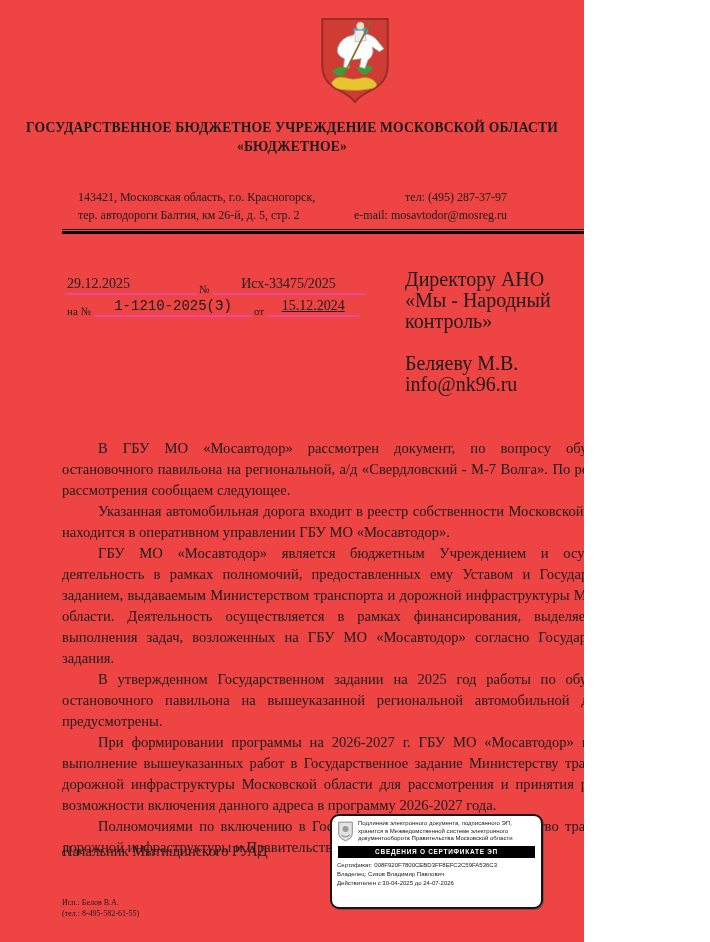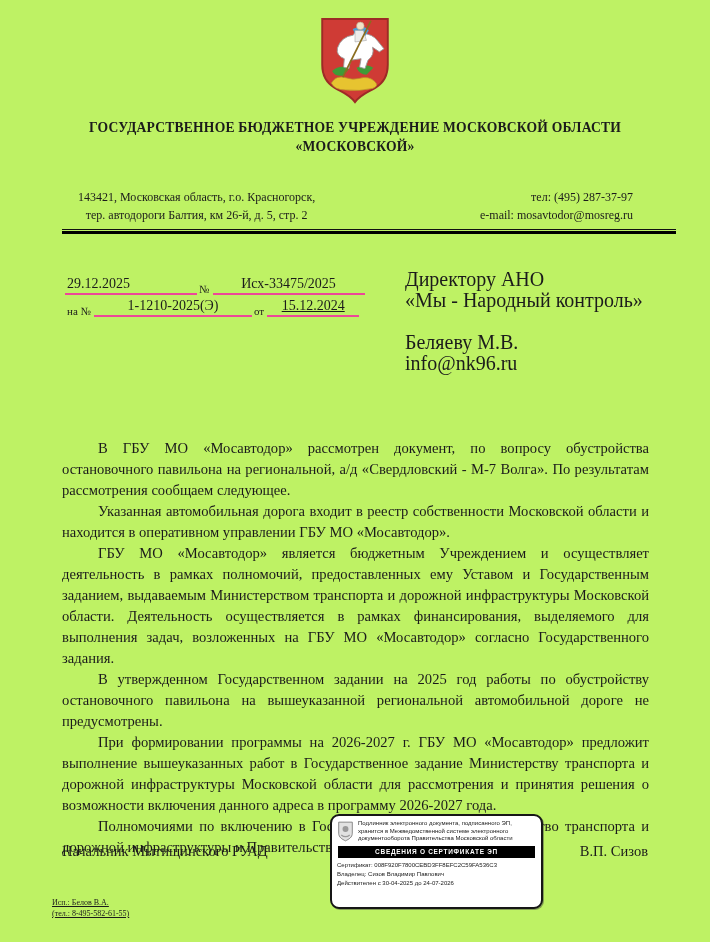--- a/index.html
+++ b/index.html
@@ -1,55 +1,55 @@
 <!DOCTYPE html>
 <html><head>
 <meta charset="utf-8">
 <style>
   * { margin: 0; padding: 0; box-sizing: border-box; }
   html, body { background: #ffffff; }
   .page {
     position: relative;
-    width: 710px;
+    width: 584px;
     height: 942px;
-    background: #bef264;
+    background: #ef4444;
     font-family: "Liberation Serif", serif;
     color: #1b1b1b;
     overflow: hidden;
   }
   
   .emblem { position: absolute; left: 316px; top: 16px; width: 78px; height: 90px; }
   .emblem svg { width: 100%; height: 100%; }
   
   .org-name {
     position: absolute; left: 0; right: 0; top: 118px;
     text-align: center; font-weight: bold;
     font-size: 13.6px; line-height: 19px; letter-spacing: 0.2px;
   }
   
   .addr {
     position: absolute; left: 78px; top: 188px;
-    font-size: 12px; line-height: 18px; text-align: center;
+    font-size: 12px; line-height: 18px;
   }
   .contacts {
     position: absolute; right: 77px; top: 188px;
     font-size: 12px; line-height: 18px; text-align: right;
   }
   
   .rule { position: absolute; left: 62px; top: 229px; width: 614px; }
   .rule-thin  { height: 1px; background: #111; }
   .rule-gap   { height: 1px; }
   .rule-thick { height: 3px; background: #000; }
   
   .refs { position: absolute; left: 65px; top: 237px; width: 310px; font-size: 14px; }
   .refs-row { display: flex; align-items: flex-end; margin-bottom: 3px; }
   .u { border-bottom: 2px solid #ec4899; text-align: center; padding-bottom: 1px; }
   .u-date1 { width: 132px; text-align: left; padding-left: 2px; }
   .u-num1  { width: 152px; margin-top: 39px; }
-  .u-num2  { width: 158px; }
+  .u-num2  { width: 158px; font-family: Liberation Mono, monospace; }
   .u-date2 { width: 92px; text-decoration: underline; }
   .ref-label { font-size: 11px; padding: 0 3px 0 2px; white-space: nowrap; }
   
   .recipient { position: absolute; left: 405px; top: 269px; font-size: 20px; line-height: 21px; }
   .recipient .gap { height: 21px; }
   
   .salutation { position: absolute; left: 0; right: 0; top: 405px; text-align: center; font-size: 14.6px; }
   .letter-body {
     position: absolute; left: 62px; top: 438px; width: 587px;
     font-size: 14.6px; line-height: 21px; text-align: justify;
@@ -72,21 +72,21 @@
   .stamp-emblem { width: 17px; height: 21px; flex: 0 0 auto; }
   .stamp-emblem svg { width: 100%; height: 100%; }
   .stamp-head-text { font-size: 6px; line-height: 7.6px; text-align: left; }
   .stamp-bar {
     margin: 3px 1px 3px 1px; background: #000; color: #fff;
     font-size: 6.5px; font-weight: bold; text-align: center;
     letter-spacing: 0.7px; padding: 2.5px 0;
   }
   .stamp-lines { font-size: 6px; line-height: 9px; }
   
-  .footer { position: absolute; left: 52px; top: 897px; font-size: 8px; line-height: 11px; text-decoration: underline; }
+  .footer { position: absolute; left: 62px; top: 897px; font-size: 8px; line-height: 11px; }
 </style>
 </head>
 <body>
 
 <div class="page">
 
   <div class="emblem">
     <svg viewBox="0 0 100 118">
       <path d="M7 4 H93 V64 C93 80 87 88 77 94 C67 100 57 103 50 113 C43 103 33 100 23 94 C13 88 7 80 7 64 Z" stroke="#9d2b26" stroke-width="2.5" fill="#cf3b35"></path>
 
@@ -101,21 +101,21 @@
 
       <circle cx="57" cy="13" r="5" fill="#f2e3c8" stroke="#b9a183" stroke-width="0.8"></circle>
       <path d="M50 19 l11 0 4 13 -15 2z" fill="#ececec" stroke="#aaa" stroke-width="0.8"></path>
 
       <line x1="71" y1="6" x2="34" y2="80" stroke="#8a6d1f" stroke-width="2.2"></line>
     </svg>
   </div>
 
   <div class="org-name">
     <div>ГОСУДАРСТВЕННОЕ БЮДЖЕТНОЕ УЧРЕЖДЕНИЕ МОСКОВСКОЙ ОБЛАСТИ</div>
-    <div>«МОСКОВСКОЙ»</div>
+    <div>«БЮДЖЕТНОЕ»</div>
   </div>
 
   <div class="addr">
     <div>143421, Московская область, г.о. Красногорск,</div>
     <div>тер. автодороги Балтия, км 26-й, д. 5, стр. 2</div>
   </div>
 
   <div class="contacts">
     <div>тел: (495) 287-37-97</div>
     <div>e-mail: mosavtodor@mosreg.ru</div>

